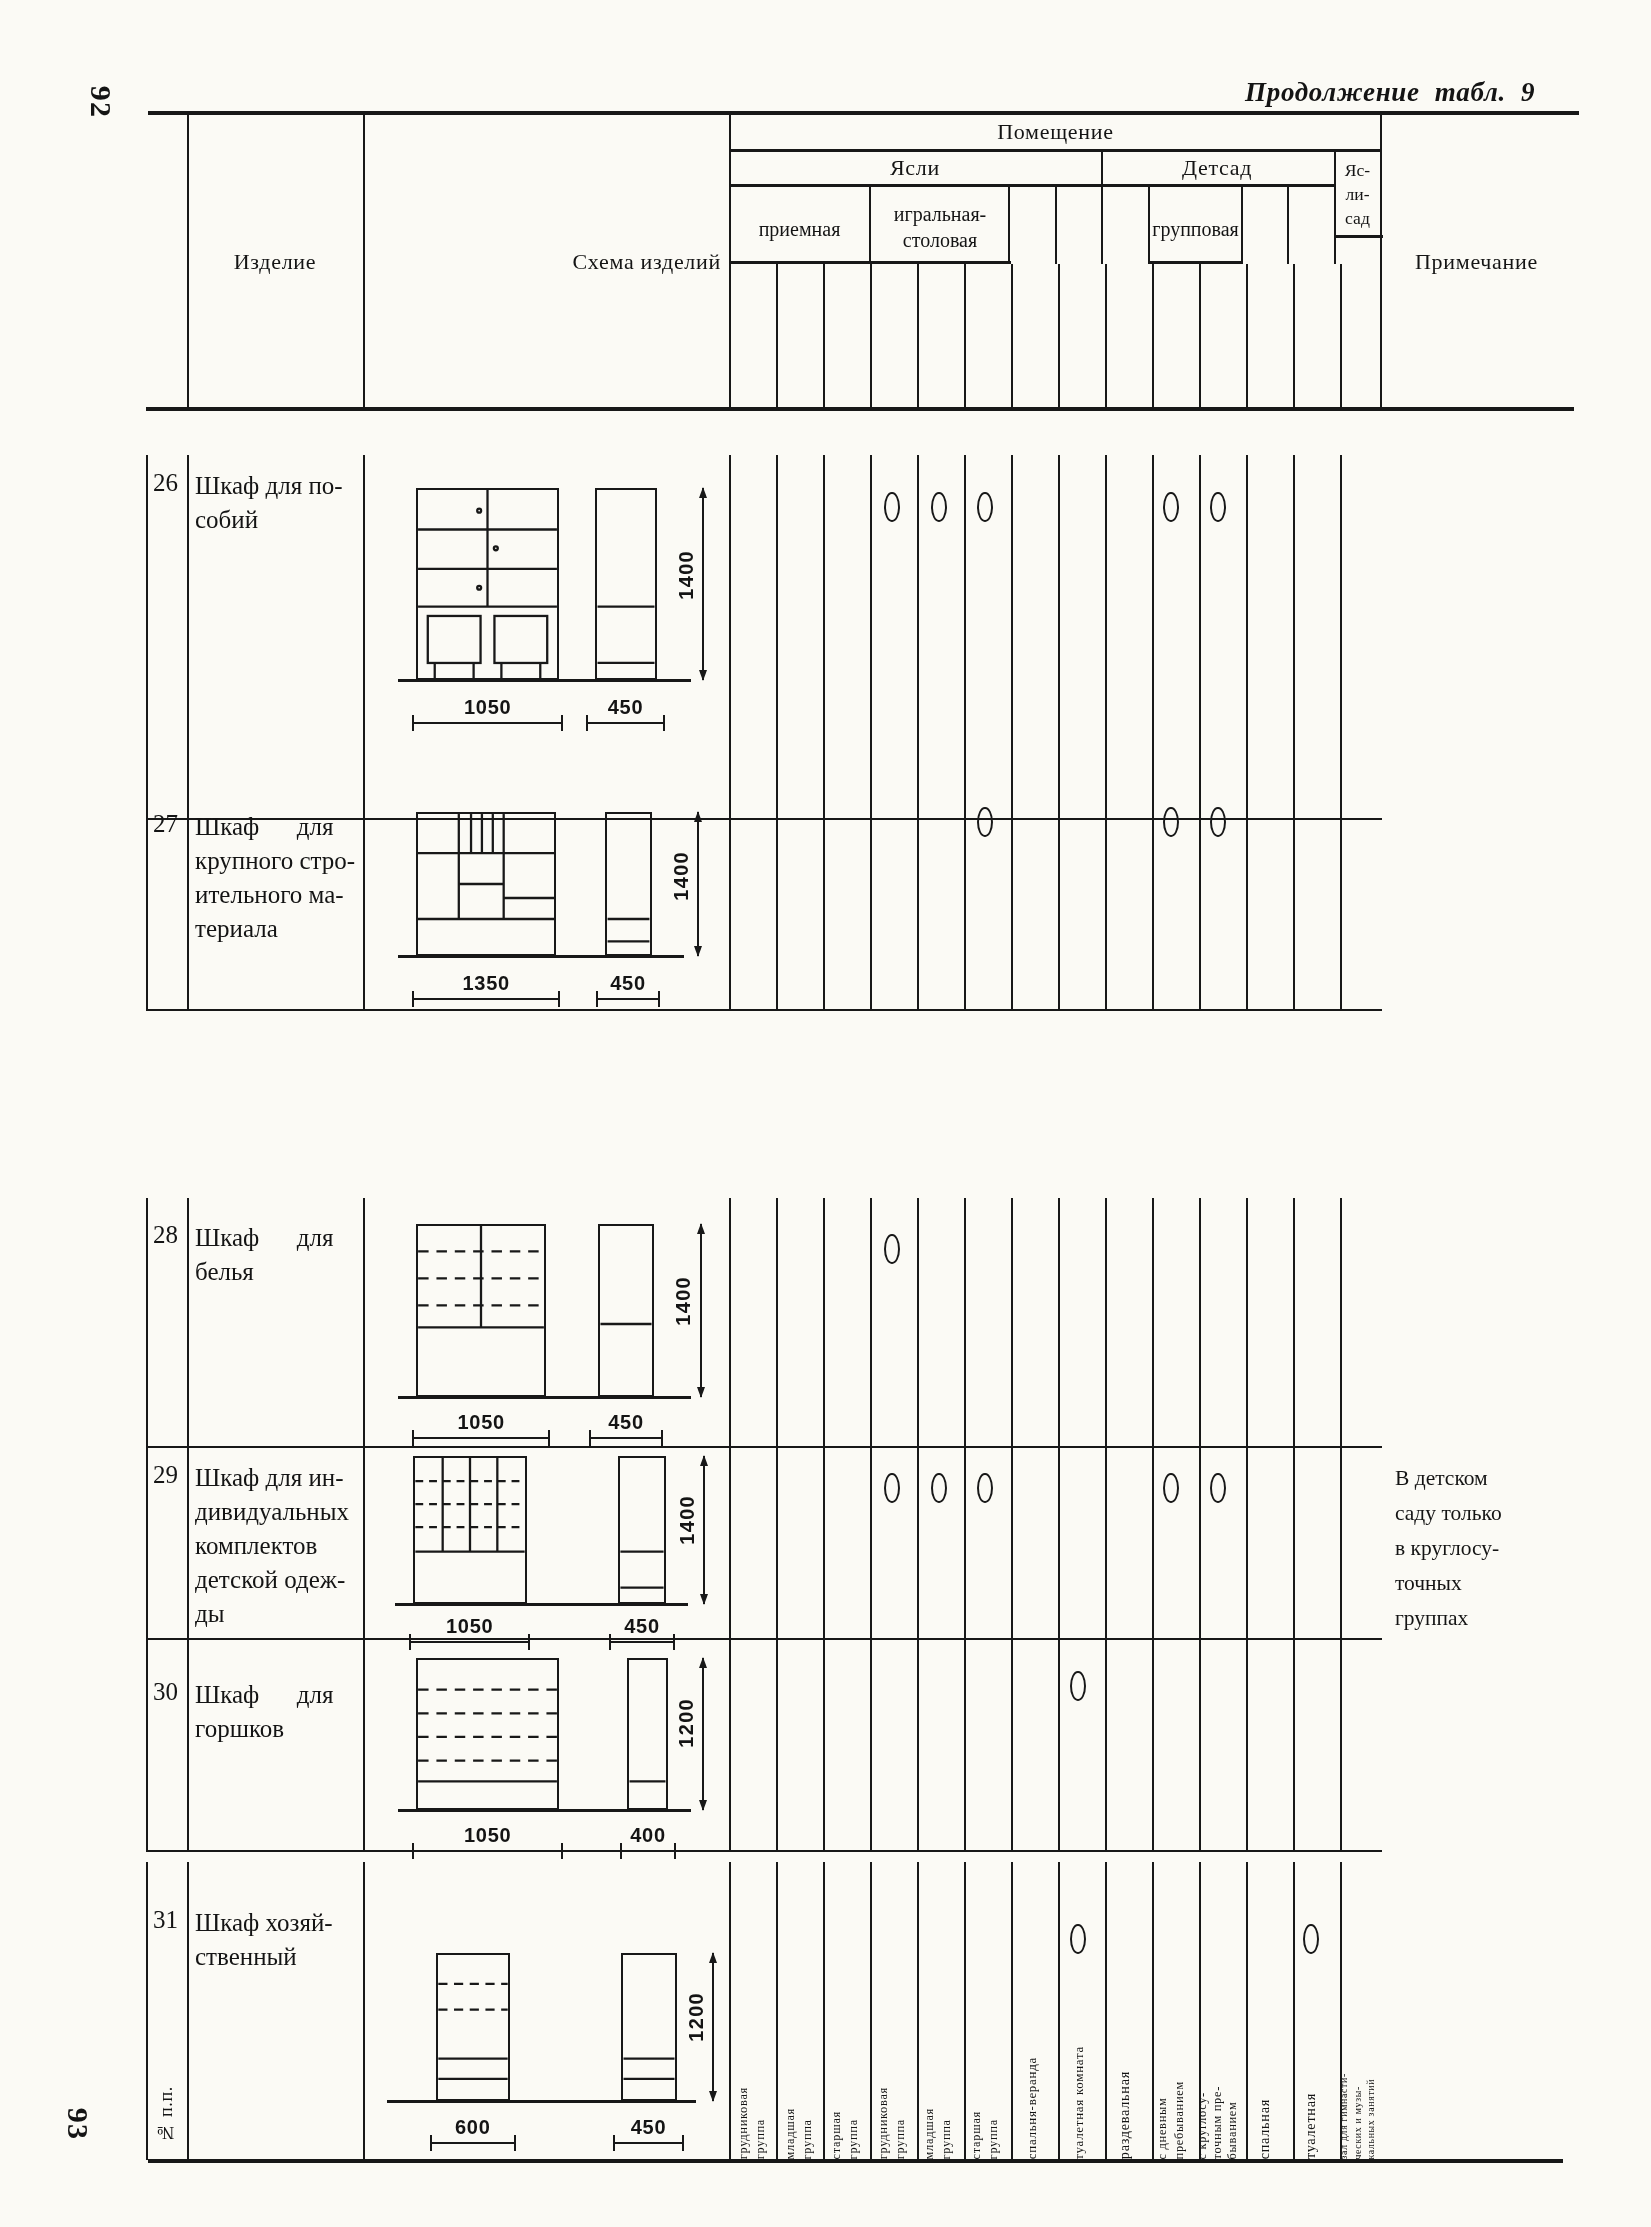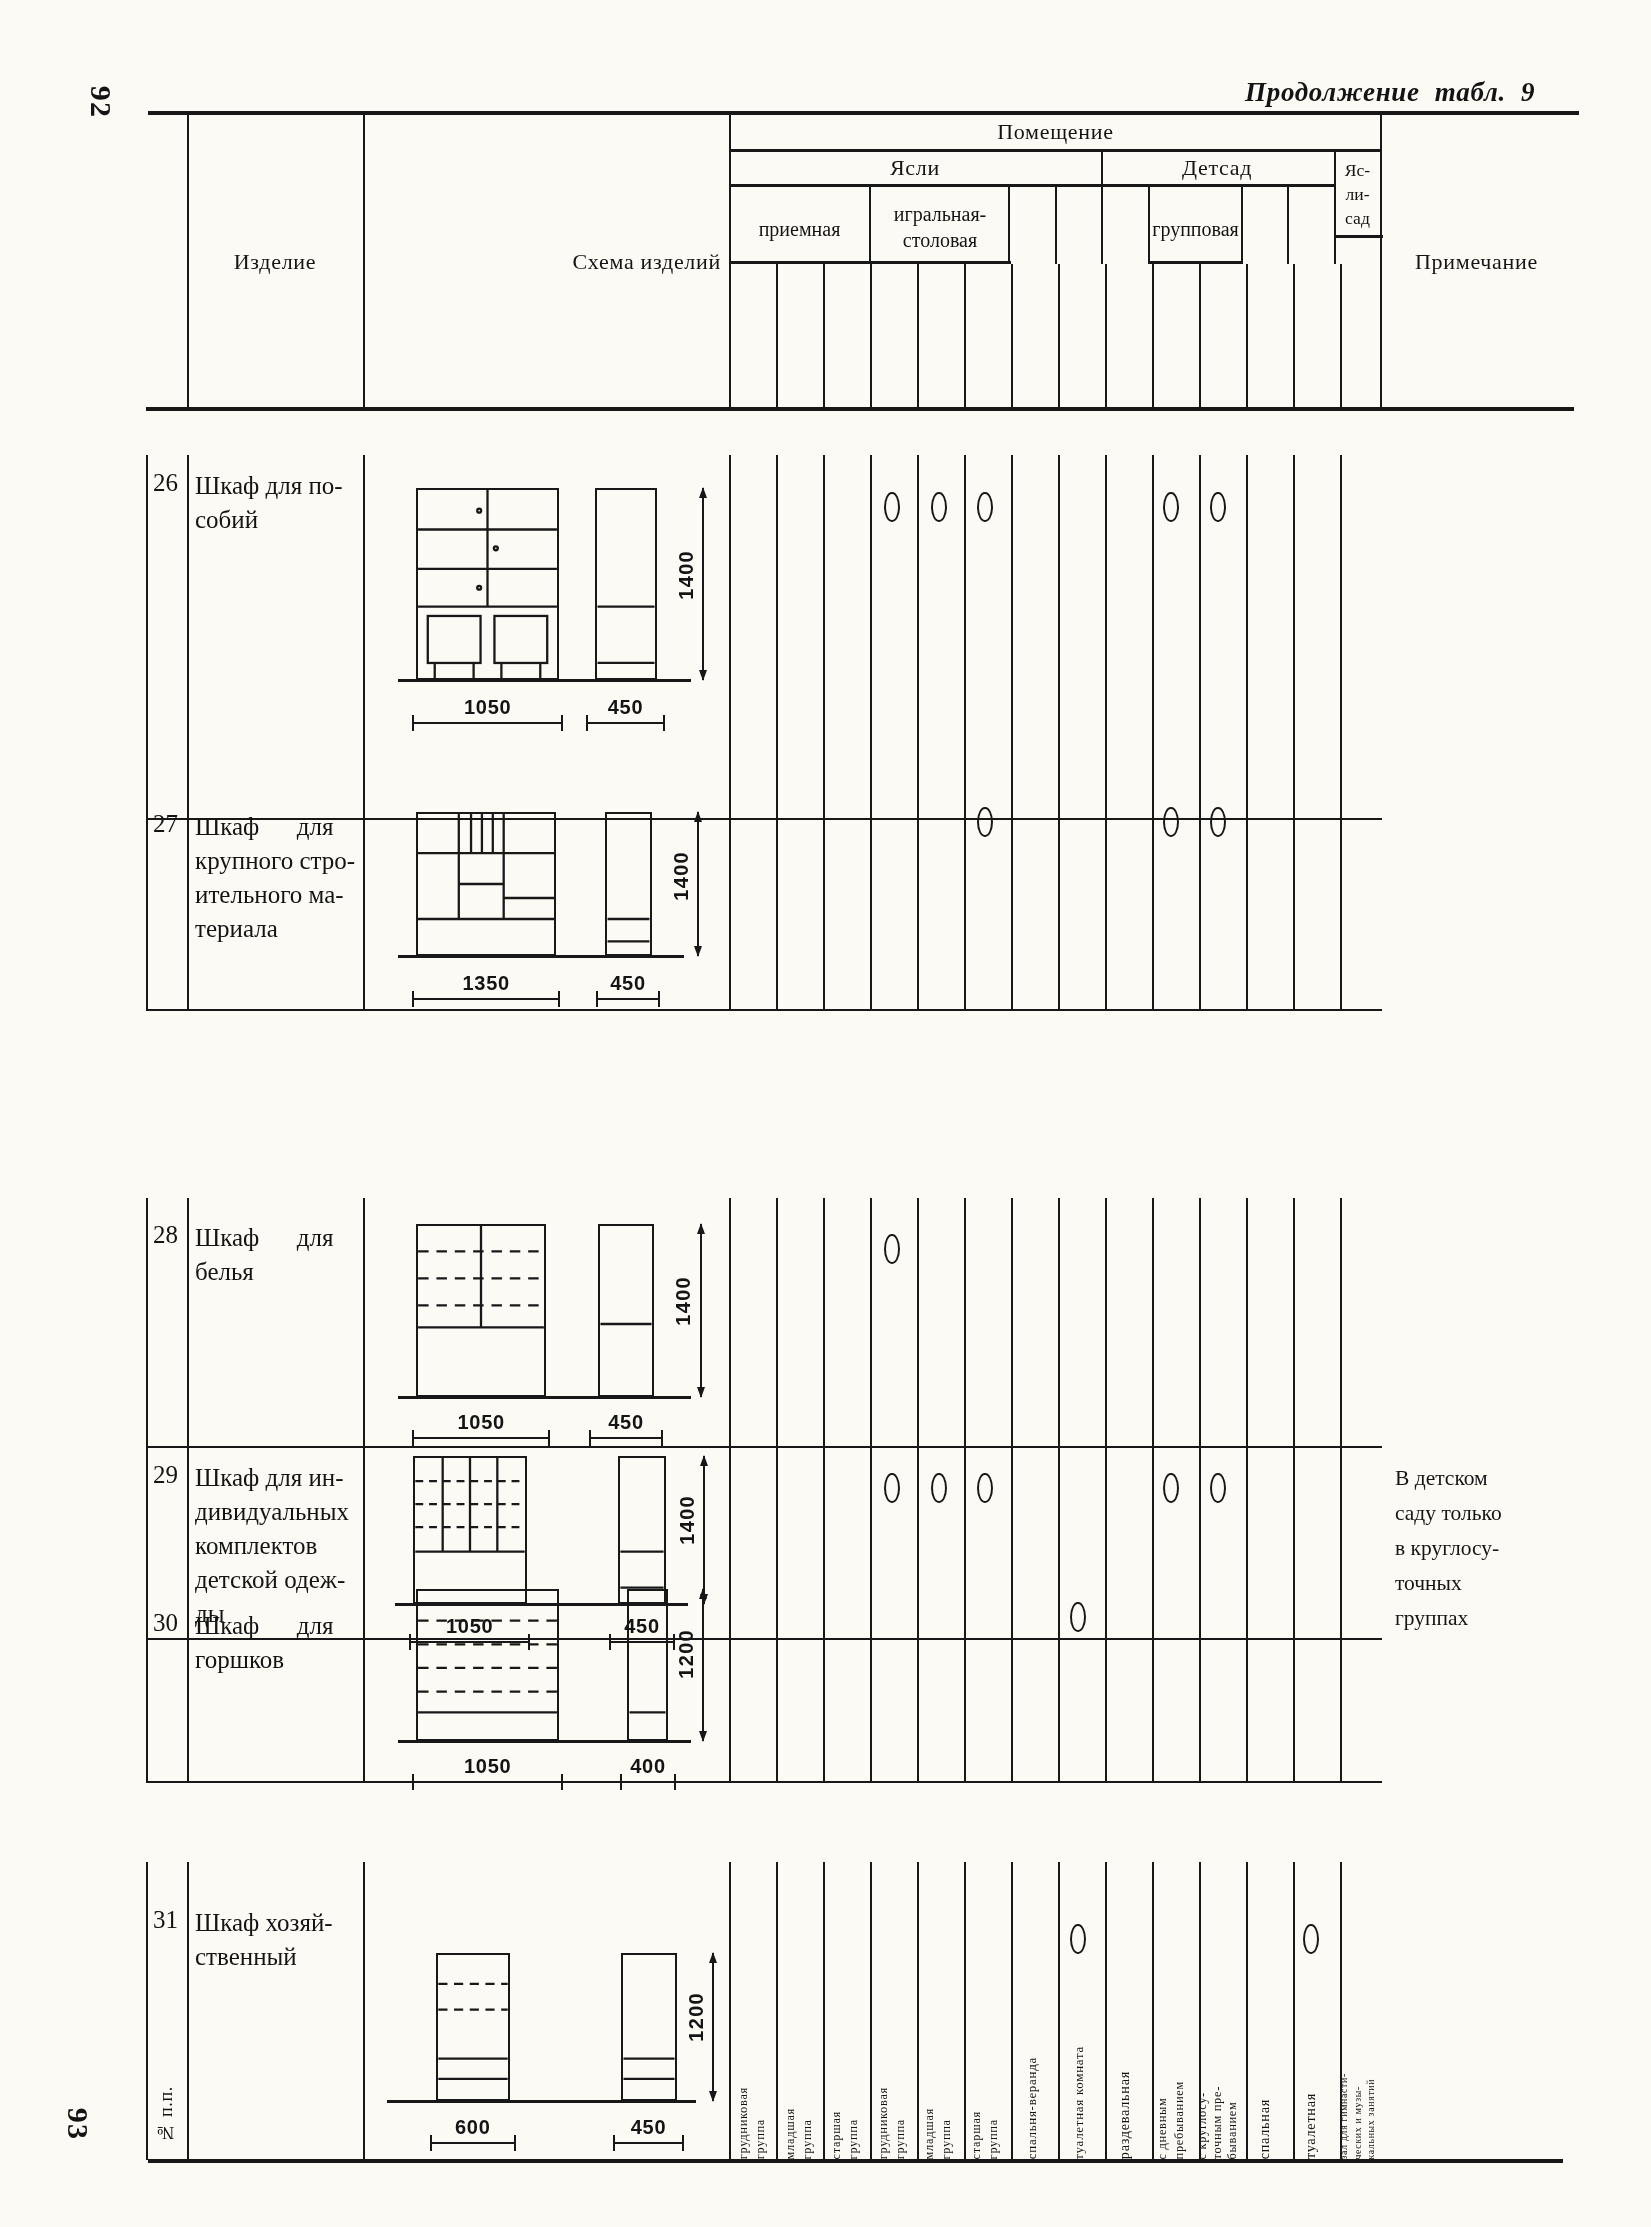--- a/index.html
+++ b/index.html
@@ -377,21 +377,21 @@
 группах</div>
       <div class="marks">
           <div class="omark" style="left: 738px; top: 26px;"></div>
           <div class="omark" style="left: 785px; top: 26px;"></div>
           <div class="omark" style="left: 831px; top: 26px;"></div>
           <div class="omark" style="left: 1017px; top: 26px;"></div>
           <div class="omark" style="left: 1064px; top: 26px;"></div>
         </div>
     </div>
 
-    <div class="row" style="top:1449px; height:222px;">
+    <div class="row" style="top:1518px; height:222px;">
       <div class="vline" style="left:0; top:0; height:100%;"></div>
       <div class="vline" style="left:41px; top:0; height:100%;"></div>
       <div class="vline" style="left:217px; top:0; height:100%;"></div>
       <div class="colgrid" style="top:0; height:100%;"></div>
       <div class="hline" style="left:0; bottom:-1.3px; width:1236px;"></div>
       <div class="rownum" style="top:49px;">30</div>
       <div class="rowname" style="top:49px;">Шкаф      для
 горшков</div>
       <div class="drawing" style="left:270px; top:29px; width:312px; height:189px;">
         <div class="fbox" style="left:0; top:0; width:143px; height:152px;">

